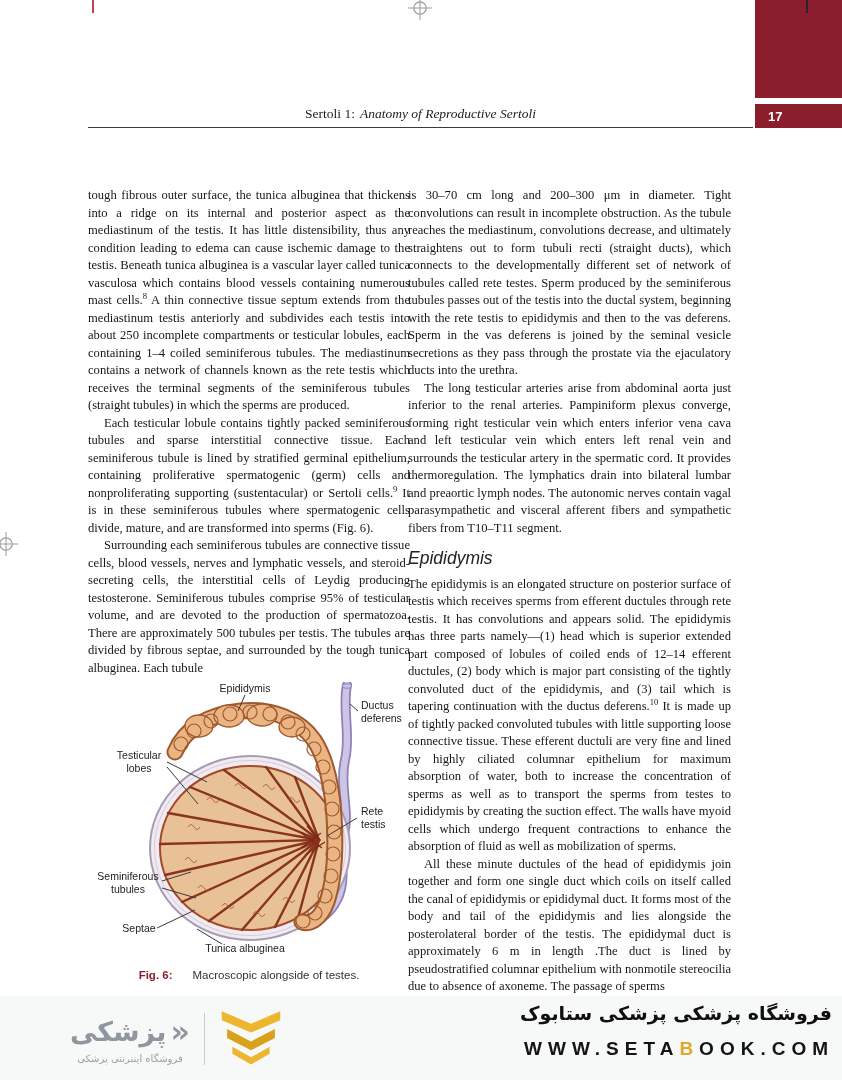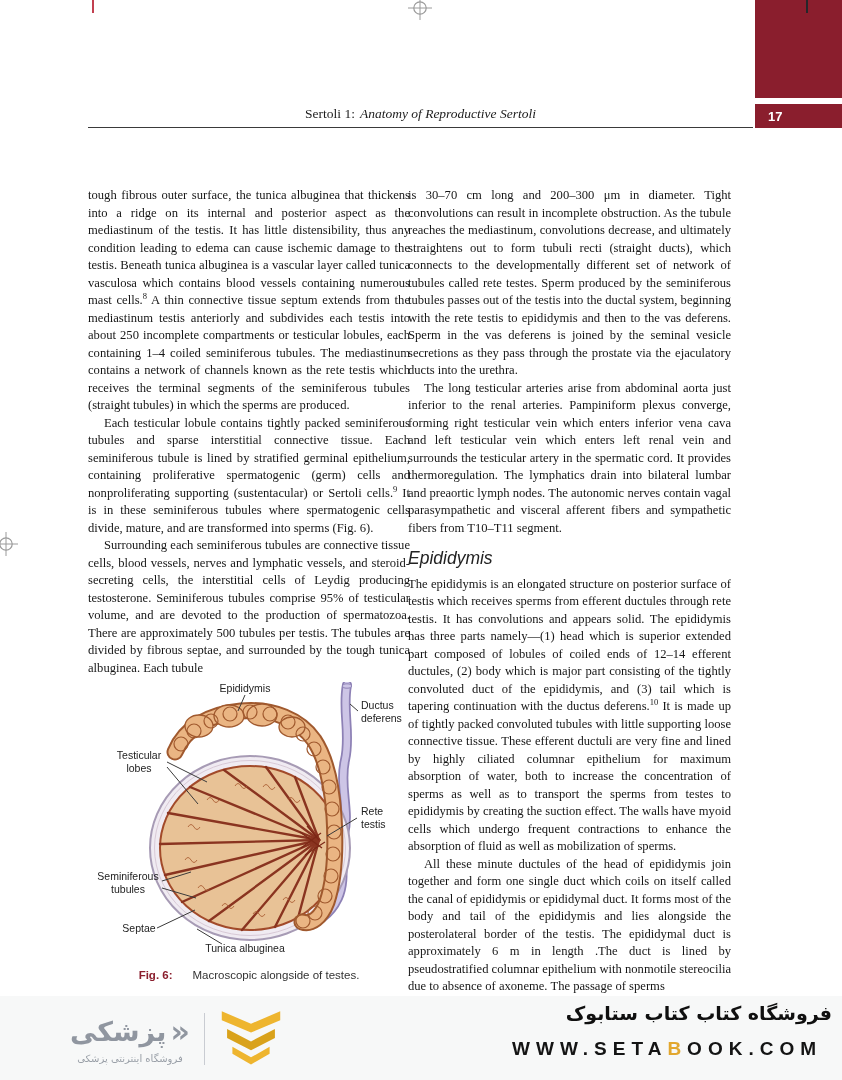--- a/index.html
+++ b/index.html
@@ -36,21 +36,21 @@
   .figure-wrap   { position:absolute; left:95px; top:682px; width:320px; height:282px; }
   .figure-wrap svg text { font-family:"Liberation Sans", sans-serif; font-size:10.5px; fill:#222; }
   .fig-caption   { position:absolute; left:88px; top:969px; width:322px; text-align:center;
                    font-family:"Liberation Sans", sans-serif; font-size:11.5px; color:#333; }
   .fig-caption .fig-label { font-weight:bold; color:#8a1e2d; margin-right:20px; }
 
   
   .footer-band   { position:absolute; left:0; top:996px; width:842px; height:84px; background:#f7f8f8; }
   .shop-title    { position:absolute; right:10px; top:1002px; direction:rtl;
                    font-family:"DejaVu Sans", sans-serif; font-weight:bold; font-size:19px; color:#101010; }
-  .shop-url      { position:absolute; right:20px; top:1038px; font-family:"Liberation Sans", sans-serif;
+  .shop-url      { position:absolute; right:8px; top:1038px; font-family:"Liberation Sans", sans-serif;
                    font-size:19px; font-weight:bold; letter-spacing:6px; color:#141414; }
   .shop-url .accent { color:#e2a72e; }
   .logo-row      { position:absolute; left:70px; top:1006px; display:flex; align-items:center; gap:14px; height:66px; }
   .brand-block   { display:flex; flex-direction:column; align-items:center; }
   .brand-text    { direction:rtl; font-family:"DejaVu Sans", sans-serif; font-weight:bold;
                    font-size:27px; color:#9096a0; display:flex; align-items:center; gap:4px; }
   .brand-chev    { font-size:30px; color:#9096a0; font-weight:bold; }
   .brand-sub     { direction:rtl; font-family:"DejaVu Sans", sans-serif; font-size:10px; color:#9aa0a8; margin-top:4px; }
   .logo-divider  { width:1px; height:52px; background:#c9ccd2; }
 </style>
@@ -196,21 +196,21 @@
     <text x="33" y="211" text-anchor="middle">tubules</text>
     <text x="44" y="250" text-anchor="middle">Septae</text>
     <text x="150" y="270" text-anchor="middle">Tunica albuginea</text>
   </svg>
 </div>
 <div class="fig-caption">
   <span class="fig-label">Fig. 6:</span><span>Macroscopic alongside of testes.</span>
 </div>
 
 <div class="footer-band"></div>
-<div class="shop-title">فروشگاه کتاب کتاب ستابوک</div>
+<div class="shop-title">فروشگاه پزشکی پزشکی ستابوک</div>
 <div class="shop-url"><span>WWW.SETA</span><span class="accent">B</span><span>OOK.COM</span></div>
 
 <div class="logo-row">
   <div class="brand-block">
     <div class="brand-text">
       <span class="brand-chev">«</span>
       <span>پزشکی</span>
     </div>
     <div class="brand-sub">فروشگاه اینترنتی پزشکی</div>
   </div>

